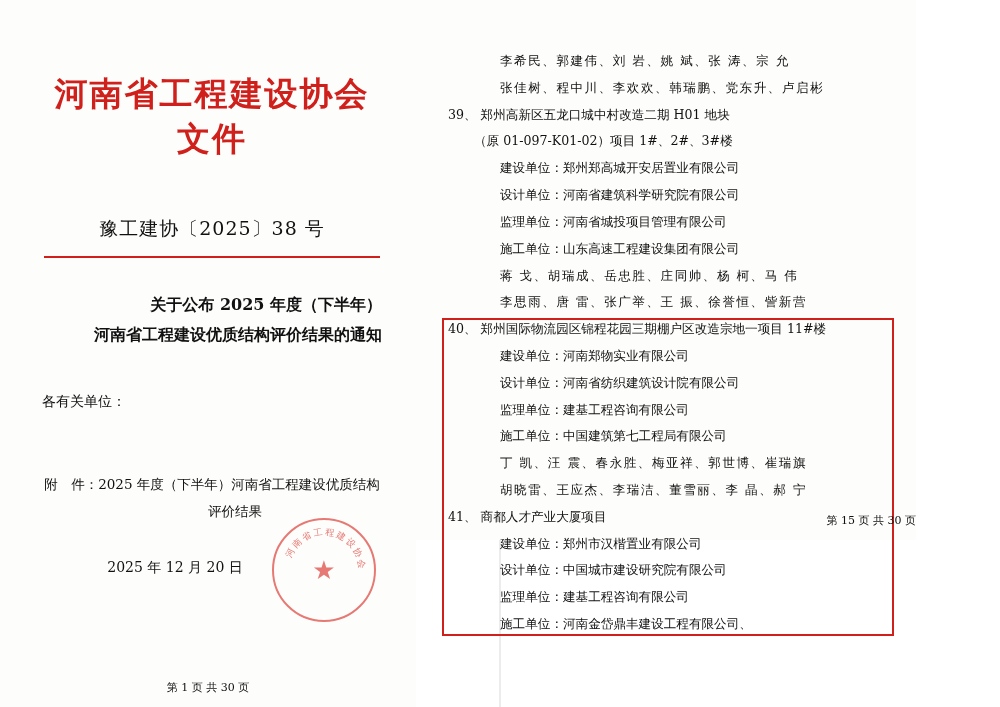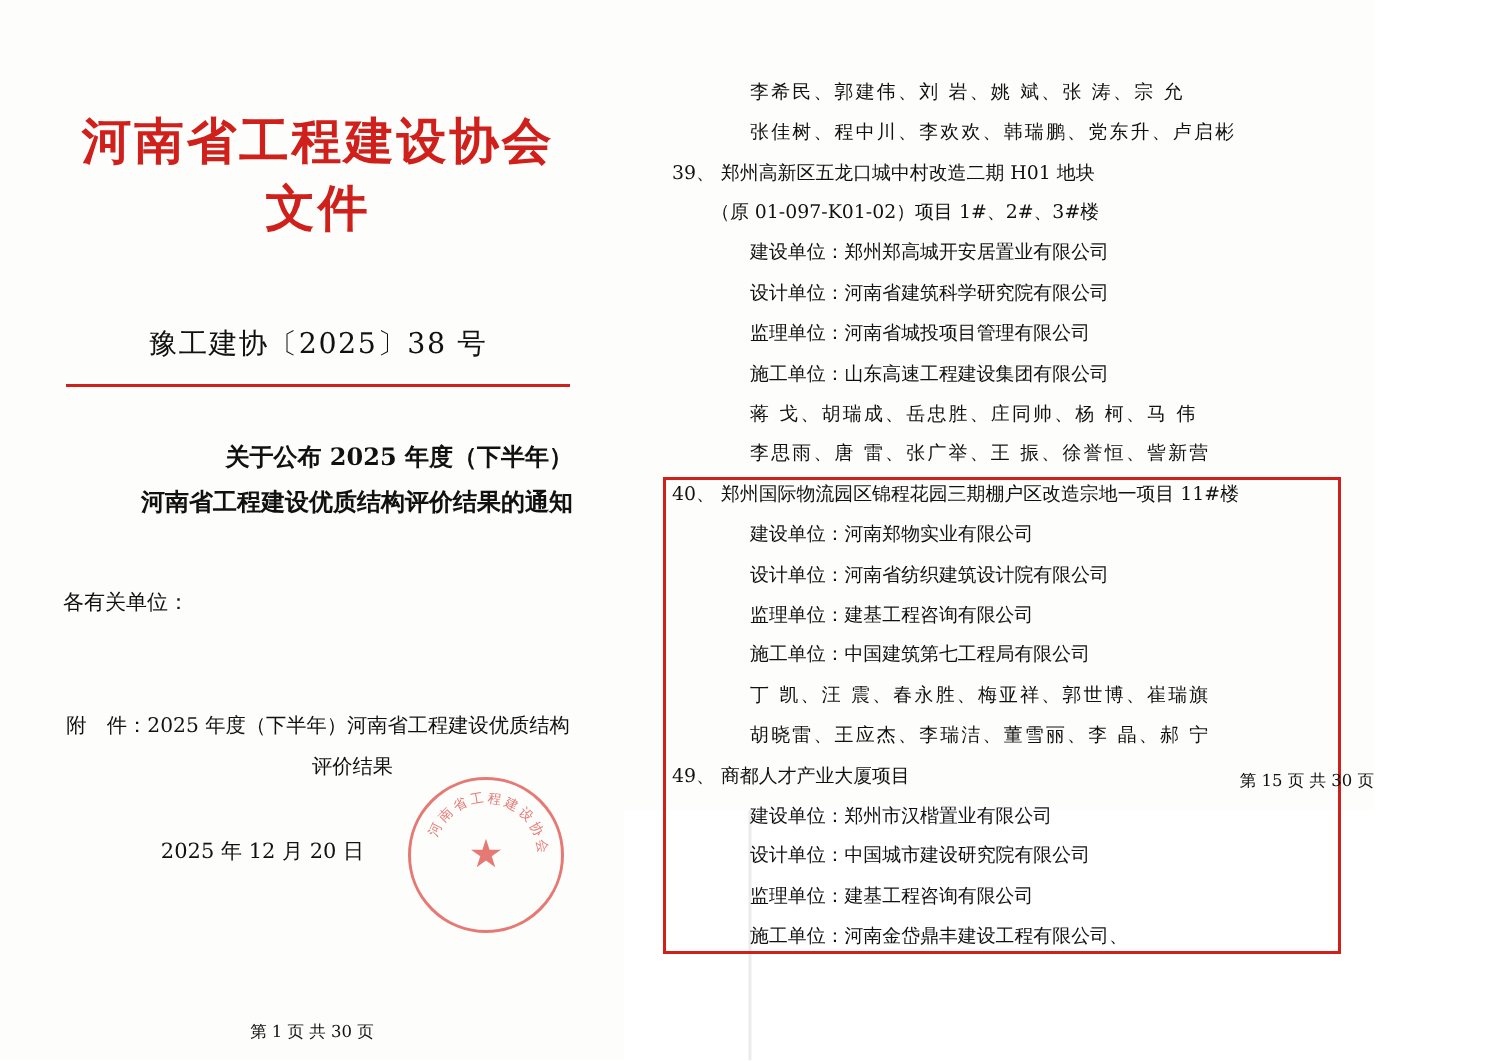--- a/index.html
+++ b/index.html
@@ -270,21 +270,21 @@
         <div class="line ind-2">施工单位：山东高速工程建设集团有限公司</div>
         <div class="line ind-2 name-line">蒋  戈、胡瑞成、岳忠胜、庄同帅、杨  柯、马  伟</div>
         <div class="line ind-2 name-line">李思雨、唐  雷、张广举、王  振、徐誉恒、訾新营</div>
         <div class="line ind-0">40、 郑州国际物流园区锦程花园三期棚户区改造宗地一项目 11#楼</div>
         <div class="line ind-2">建设单位：河南郑物实业有限公司</div>
         <div class="line ind-2">设计单位：河南省纺织建筑设计院有限公司</div>
         <div class="line ind-2">监理单位：建基工程咨询有限公司</div>
         <div class="line ind-2">施工单位：中国建筑第七工程局有限公司</div>
         <div class="line ind-2 name-line">丁  凯、汪  震、春永胜、梅亚祥、郭世博、崔瑞旗</div>
         <div class="line ind-2 name-line">胡晓雷、王应杰、李瑞洁、董雪丽、李  晶、郝  宁</div>
-        <div class="line ind-0">49、 商都人才产业大厦项目</div>
+        <div class="line ind-0">41、 商都人才产业大厦项目</div>
         <div class="line ind-2">建设单位：郑州市汉楷置业有限公司</div>
         <div class="line ind-2">设计单位：中国城市建设研究院有限公司</div>
         <div class="line ind-2">监理单位：建基工程咨询有限公司</div>
         <div class="line ind-2">施工单位：河南金岱鼎丰建设工程有限公司、</div>
       </div>
 
     <div class="highlight-box"></div>
 
     <div class="page-footer-right">第 15 页 共 30 页</div>
   </div>

